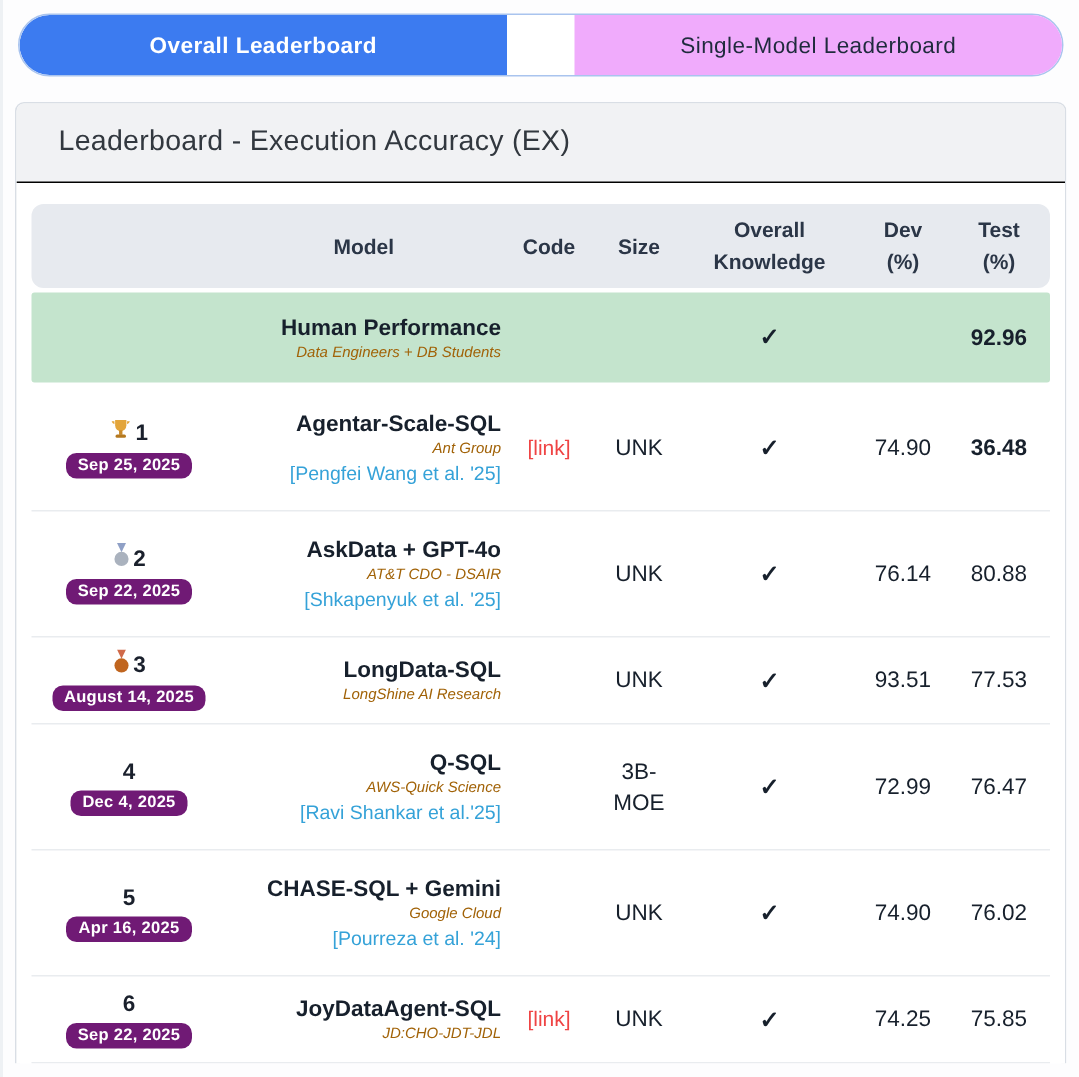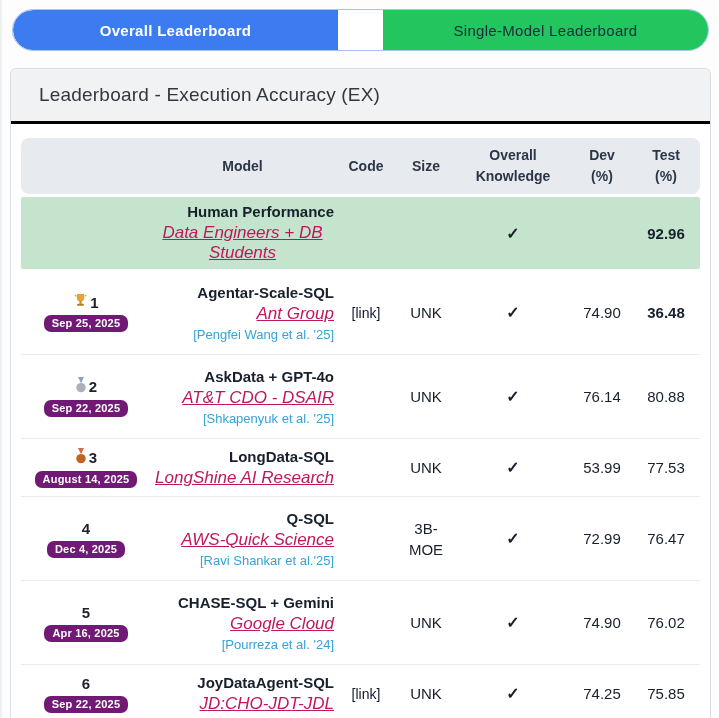--- a/index.html
+++ b/index.html
@@ -3,28 +3,28 @@
 <meta charset="utf-8">
 <style>
   * { margin:0; padding:0; box-sizing:border-box; }
   html,body { width:719px; height:718px; background:#fdfdfe; overflow:hidden;
               font-family:"Liberation Sans", sans-serif; color:#1c2430; }
   .page { width:719px; height:718px; overflow:hidden; background:#fdfdfe; border-left:2px solid #eef1f4; }
 
   
   .tabbar { display:flex; margin:9px 10px 17px 10px; height:42px;
             border:1.5px solid #a9c4ee; border-radius:24px; overflow:hidden; background:#fff;gap:45px; }
-  .tab { flex:1; border:none; background:#22c55e; font-family:inherit; font-size:15px;
+  .tab { flex:1; border:none; background:#f0abfc; font-family:inherit; font-size:15px;
          font-weight:500; color:#1f2b3d; cursor:pointer; letter-spacing:.3px; }
   .tab.active { background:#3c7bf0; color:#fff; font-weight:700; border-radius:24px 0 0 24px; }
 
   
   .card { margin:0 8px; border:1px solid #d9dee5; border-bottom:none; border-radius:6px 6px 0 0;
           background:#fff; overflow:hidden; }
-  .card-title { background:#f1f2f4; border-bottom:3px solid #000000; padding:15px 20px 15px 28px; }
+  .card-title { background:#f1f2f4; border-bottom:1px solid #000000; padding:15px 20px 15px 28px; }
   .card-title h1 { font-size:19px; font-weight:400; color:#32383f; letter-spacing:.2px; }
 
   
   .table-wrap { padding:14px 10px 0 10px; background:#fff; }
   .grid { display:grid; grid-template-columns:130px 1fr 64px 56px 118px 60px 68px;
           align-items:center; text-align:center; }
   .thead { background:#e7eaef; border-radius:8px; min-height:56px; }
   .hcell { font-size:14px; font-weight:700; color:#2b3647; white-space:pre-line; line-height:1.5; }
 
   .trow { min-height:84px; border-bottom:1px solid #e9ecef; padding:6px 0; }
@@ -32,24 +32,24 @@
   .trow.human { background:#c4e4cd; min-height:60px; border-bottom:none;
                 border-radius:2px; margin:3px 0 2px 0; }
 
   .rankcell { display:flex; flex-direction:column; align-items:center; gap:4px; }
   .rankline { display:flex; align-items:center; gap:2px; font-size:15px; font-weight:600; color:#1a202c; }
   .datebadge { background:#701a75; color:#fff; font-size:11px; font-weight:700;
                padding:2px 8px 3px 8px; border-radius:7px; letter-spacing:.2px; white-space:nowrap; }
 
   .modelcell { display:flex; flex-direction:column; gap:3px; align-items:flex-end; }
   .model-name { font-size:15px; font-weight:600; color:#17202c; }
-  .model-org  { font-size:17px; font-style:italic; color:#be185d;text-decoration:underline; }
+  .model-org  { font-size:10px; font-style:italic; color:#a16207; }
   .model-cite { font-size:13px; color:#35a2d8; cursor:pointer; }
 
-  .code-link { font-size:14px; color:#0f172a; cursor:pointer; }
+  .code-link { font-size:14px; color:#ef4444; cursor:pointer; }
   .size-val  { font-size:15px; color:#17202c; line-height:1.4; }
   .check     { font-size:16px; font-weight:600; color:#17202c; }
   .num       { font-size:15px; color:#17202c; }
   .num.bold  { font-weight:700; }
 </style>
 </head>
 <body>
 
 <div class="page">
 
@@ -146,21 +146,21 @@
               </div>
               <span class="datebadge">August 14, 2025</span>
             </div>
             <div class="modelcell">
               <div class="model-name">LongData-SQL</div>
               <div class="model-org">LongShine AI Research</div>
             </div>
             <div></div>
             <div class="size-val">UNK</div>
             <div class="check">✓</div>
-            <div class="num">53.99</div>
+            <div class="num">93.51</div>
             <div class="num">77.53</div>
           </div>
           <div class="grid trow">
             <div class="rankcell">
               <div class="rankline">
                 <span>4</span>
               </div>
               <span class="datebadge">Dec 4, 2025</span>
             </div>
             <div class="modelcell">

